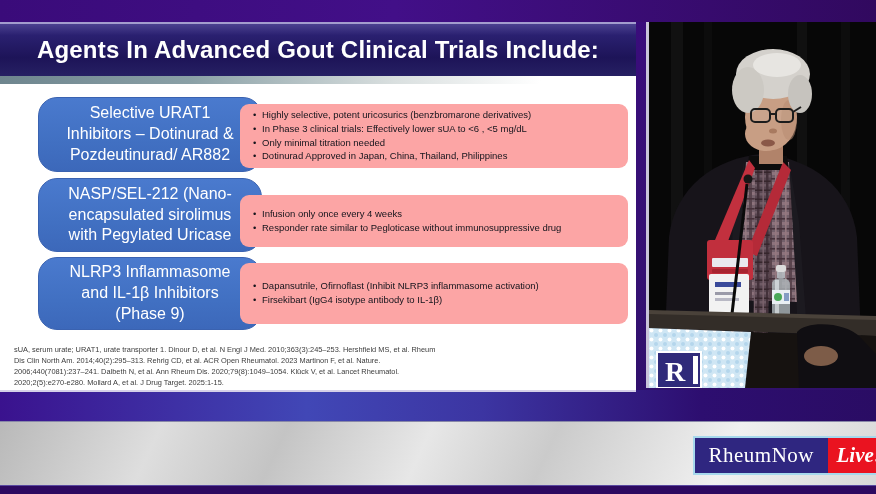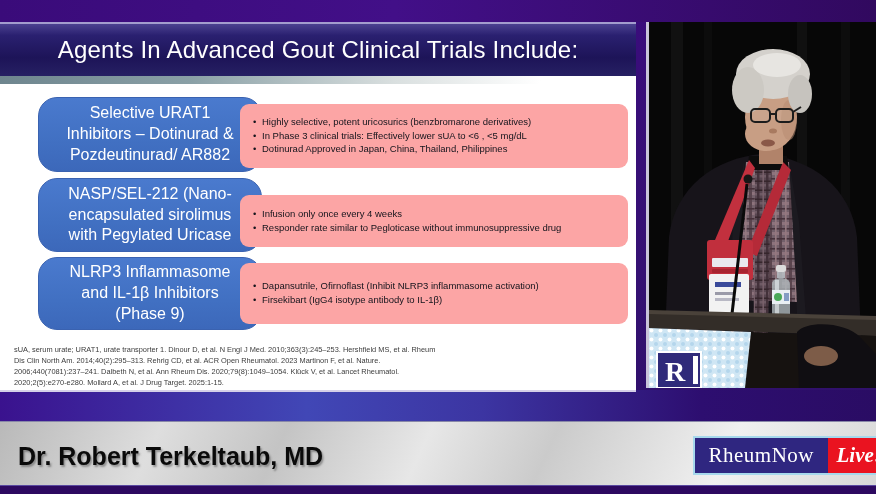--- a/index.html
+++ b/index.html
@@ -11,21 +11,21 @@
   
   .top-strip{position:absolute;left:0;top:0;width:876px;height:22px;
     background:linear-gradient(90deg,#3a0b7a 0%,#420f88 45%,#31095f 100%);}
   
   .slide{position:absolute;left:0;top:22px;width:636px;height:368px;background:#ffffff;
     border-bottom:2px solid #d5d0e8;z-index:2;}
   .slide-title-banner{position:absolute;left:0;top:0;width:636px;height:54px;
     background:linear-gradient(180deg,#4b4190 0%,#2a2070 22%,#1d1458 65%,#262063 100%);
     border-top:2px solid #a39dce;box-sizing:border-box;
     display:flex;align-items:center;justify-content:center;}
-  .slide-title{color:#ffffff;font-size:24px;font-weight:400;letter-spacing:.2px;margin:0;}
+  .slide-title{color:#ffffff;font-size:24px;font-weight:700;letter-spacing:.2px;margin:0;}
   .teal-strip{position:absolute;left:0;top:54px;width:636px;height:8px;
     background:linear-gradient(90deg,#6e858e 0%,#8aa0a6 30%,#d9dfdf 62%,#ffffff 85%);}
   .blue-box{position:absolute;left:38px;width:224px;border-radius:19px;
     background:linear-gradient(180deg,#4a7ace 0%,#4170c2 60%,#3c68ba 100%);
     border:1px solid #3a62b0;box-sizing:border-box;
     display:flex;align-items:center;justify-content:center;text-align:center;
     color:#ffffff;font-size:16px;line-height:1.3;white-space:pre-line;padding:2px 6px;}
   .blue-1{top:75px;height:75px;}
   .blue-2{top:156px;height:74px;}
   .blue-3{top:235px;height:73px;}
@@ -75,20 +75,21 @@
     </div>
     <div class="teal-strip"></div>
 
     <div class="blue-box blue-1">Selective URAT1
 Inhibitors – Dotinurad &amp;
 Pozdeutinurad/ AR882</div>
     <div class="lav-box lav-1">
       <ul class="bullets">
           <li>Highly selective, potent uricosurics (benzbromarone derivatives)</li>
           <li>In Phase 3 clinical trials: Effectively lower sUA to &lt;6 , &lt;5 mg/dL</li>
+          <li>Only minimal titration needed</li>
           <li>Dotinurad Approved in Japan, China, Thailand, Philippines</li>
         </ul>
     </div>
 
     <div class="blue-box blue-2">NASP/SEL-212 (Nano-
 encapsulated sirolimus
 with Pegylated Uricase</div>
     <div class="lav-box lav-2">
       <ul class="bullets">
           <li>Infusion only once every 4 weeks</li>
@@ -212,21 +213,20 @@
       <g>
         <path d="M148,310 C158,298 198,300 212,316 L227,332 L227,366 L150,366 Z" fill="#100e12"></path>
         <ellipse cx="172" cy="334" rx="17" ry="10" fill="#7d5c48"></ellipse>
       </g>
     </svg>
   </div>
 
   <div class="mid-band"></div>
 
   <div class="footer-gray">
-    <div class="speaker-name">Dr. Robert Terkeltaub, MD</div>
     <div class="logo">
       <span class="logo-brand">RheumNow</span>
       <span class="logo-live">Live!</span>
     </div>
   </div>
 
   <div class="bottom-strip"></div>
 
 </div>
 

